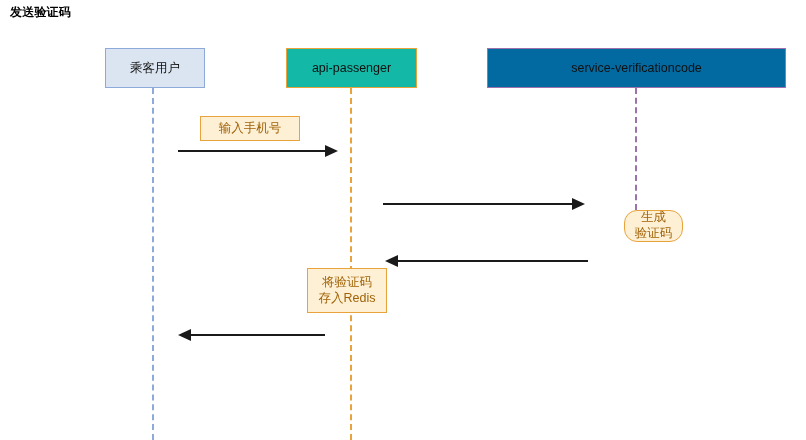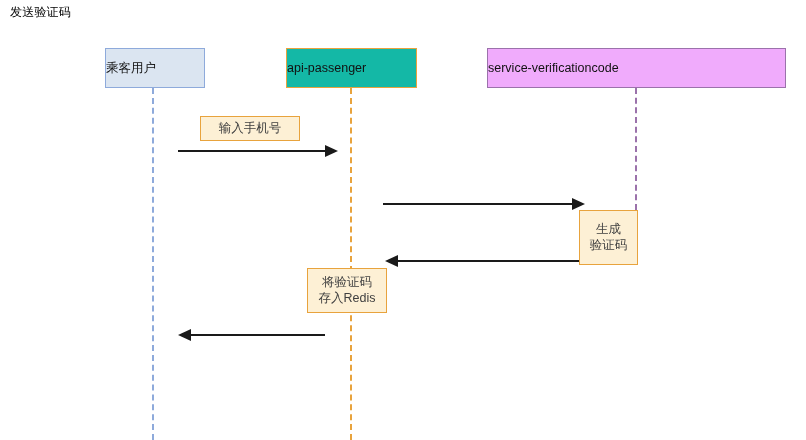--- a/index.html
+++ b/index.html
@@ -12,21 +12,21 @@
     height: 440px;
     position: relative;
     font-family: "Liberation Sans", "DejaVu Sans", sans-serif;
     overflow: hidden;
   }
   #diagram-title {
     position: absolute;
     left: 10px;
     top: 4px;
     font-size: 12px;
-    font-weight: normal;
+    font-weight: bold;
     color: #000000;
     letter-spacing: 0.2px;
     white-space: nowrap;
   }
   .canvas {
     position: absolute;
     left: 0; top: 0;
     width: 806px;
     height: 440px;
   }
@@ -38,20 +38,21 @@
     border-left-style: dashed;
   }
   
   .participant {
     position: absolute;
     box-sizing: border-box;
     border-width: 1.5px;
     border-style: solid;
     display: flex;
     align-items: center;
+    justify-content: center;
     font-size: 12.5px;
     color: #111111;
     white-space: nowrap;
   }
   
   .arrow-line {
     position: absolute;
     height: 0;
     border-top: 2px solid #1a1a1a;
   }
@@ -72,21 +73,21 @@
   .note-box {
     position: absolute;
     box-sizing: border-box;
     border: 1.5px solid #e8a33d;
     background: #fdf0d5;
     display: flex;
     flex-direction: column;
     align-items: center;
     justify-content: center;
     font-size: 12.5px;
-    color: #404040;
+    color: #a16207;
     line-height: 1.25;
     text-align: center;
     white-space: nowrap;
   }
   .note-box .line { display: block; }
 </style>
 </head>
 <body>
 
 <div id="diagram-title">发送验证码</div>
@@ -96,21 +97,21 @@
   <div class="lifeline" id="ll-0" style="left: 152px; top: 88px; height: 352px; border-left-color: rgb(142, 170, 219);"></div>
   <div class="lifeline" id="ll-1" style="left: 350px; top: 88px; height: 352px; border-left-color: rgb(232, 163, 61);"></div>
   <div class="lifeline" id="ll-2" style="left: 635px; top: 88px; height: 122px; border-left-color: rgb(155, 114, 171);"></div>
 
   <div class="participant" id="p-0" style="left: 105px; top: 48px; width: 100px; height: 40px; background: rgb(219, 229, 241); border-color: rgb(142, 170, 219);">
     <span>乘客用户</span>
   </div>
   <div class="participant" id="p-1" style="left: 286px; top: 48px; width: 131px; height: 40px; background: #14b8a6; border-color: rgb(232, 163, 61);">
     <span>api-passenger</span>
   </div>
-  <div class="participant" id="p-2" style="left: 487px; top: 48px; width: 299px; height: 40px; background: #f0abfc; border-color: rgb(155, 114, 171);">
+  <div class="participant" id="p-2" style="left: 487px; top: 48px; width: 299px; height: 40px; background: #0369a1; border-color: rgb(155, 114, 171);">
     <span>service-verificationcode</span>
   </div>
 
   <div id="m-0">
     <div class="arrow-line" style="left: 178px; width: 150px; top: 150px;"></div>
     <div class="arrow-head right" style="left: 325px; top: 145px;"></div>
   </div>
   <div id="m-1">
     <div class="arrow-line" style="left: 383px; width: 192px; top: 203px;"></div>
     <div class="arrow-head right" style="left: 572px; top: 198px;"></div>
@@ -120,21 +121,21 @@
     <div class="arrow-head left" style="left: 385px; top: 255px;"></div>
   </div>
   <div id="m-3">
     <div class="arrow-line" style="left: 188px; width: 137px; top: 334px;"></div>
     <div class="arrow-head left" style="left: 178px; top: 329px;"></div>
   </div>
 
   <div class="note-box" id="n-0" style="left: 200px; top: 116px; width: 100px; height: 25px;">
     <span class="line">输入手机号</span>
   </div>
-  <div class="note-box" id="n-1" style="left: 579px; top: 210px; width: 59px; height: 55px;">
+  <div class="note-box" id="n-1" style="left: 624px; top: 210px; width: 59px; height: 32px; border-radius: 13px;">
     <span class="line">生成</span>
     <span class="line">验证码</span>
   </div>
   <div class="note-box" id="n-2" style="left: 307px; top: 268px; width: 80px; height: 45px; text-align: right;">
     <span class="line">将验证码</span>
     <span class="line">存入Redis</span>
   </div>
 
 </div>
 

